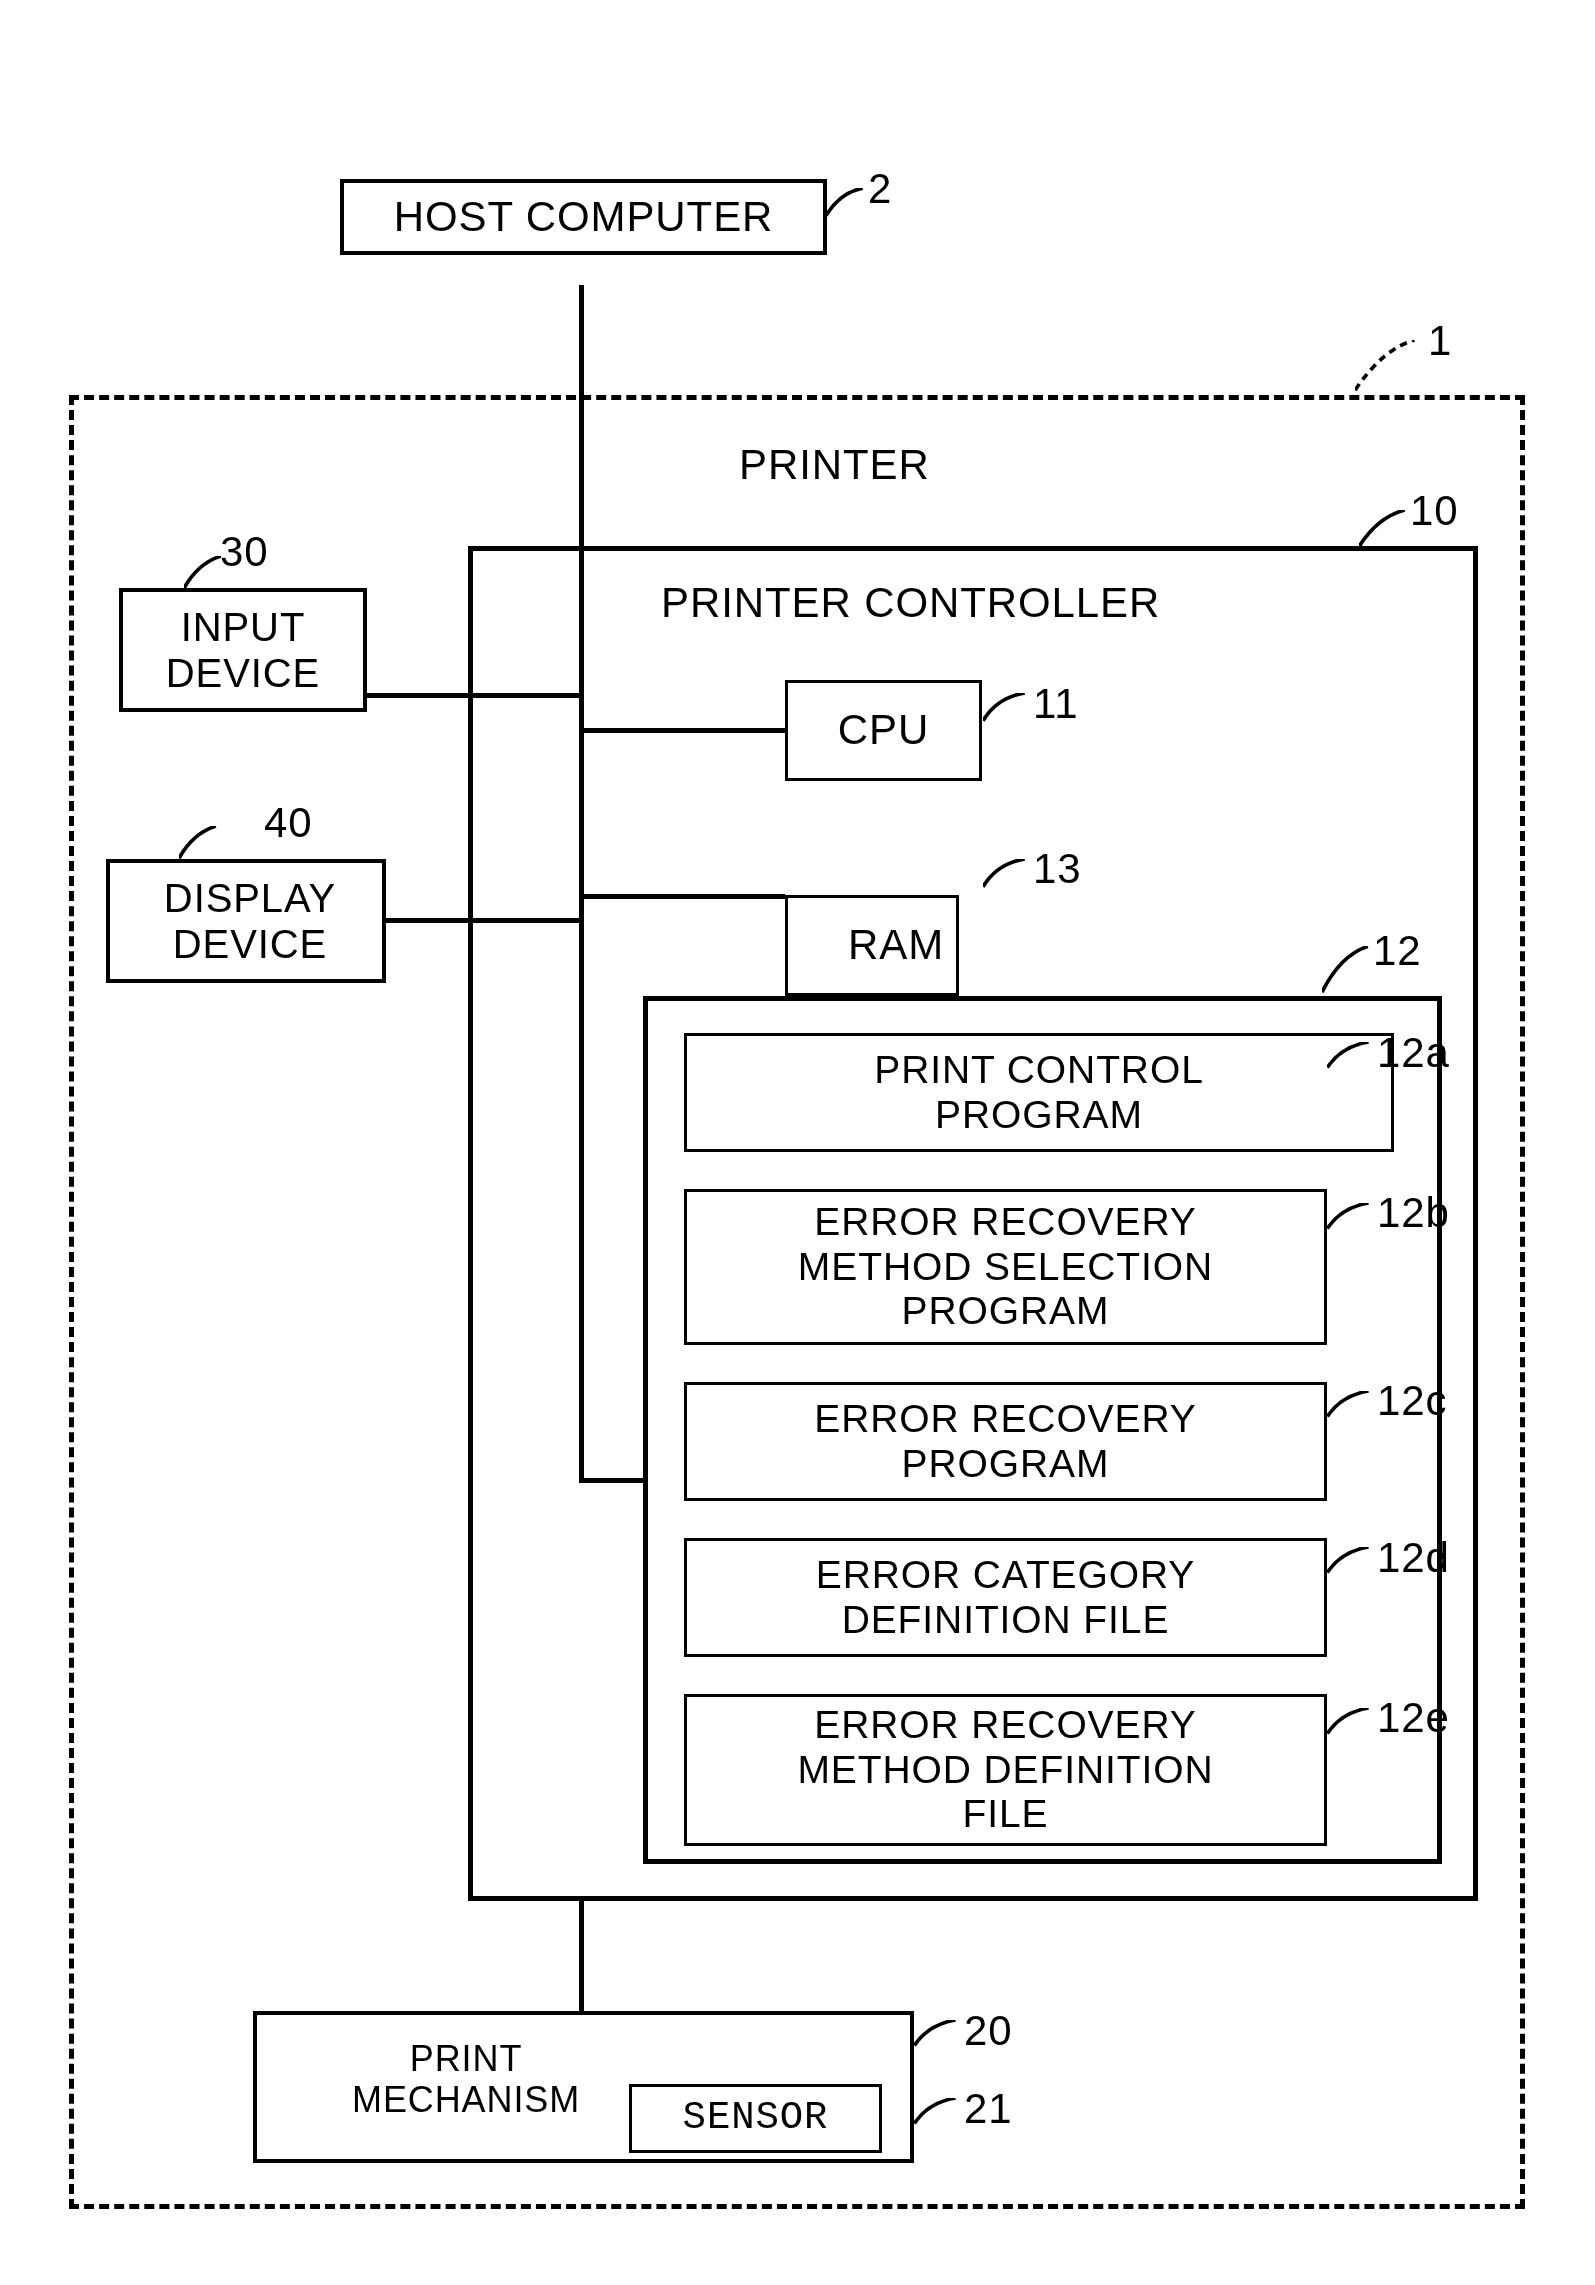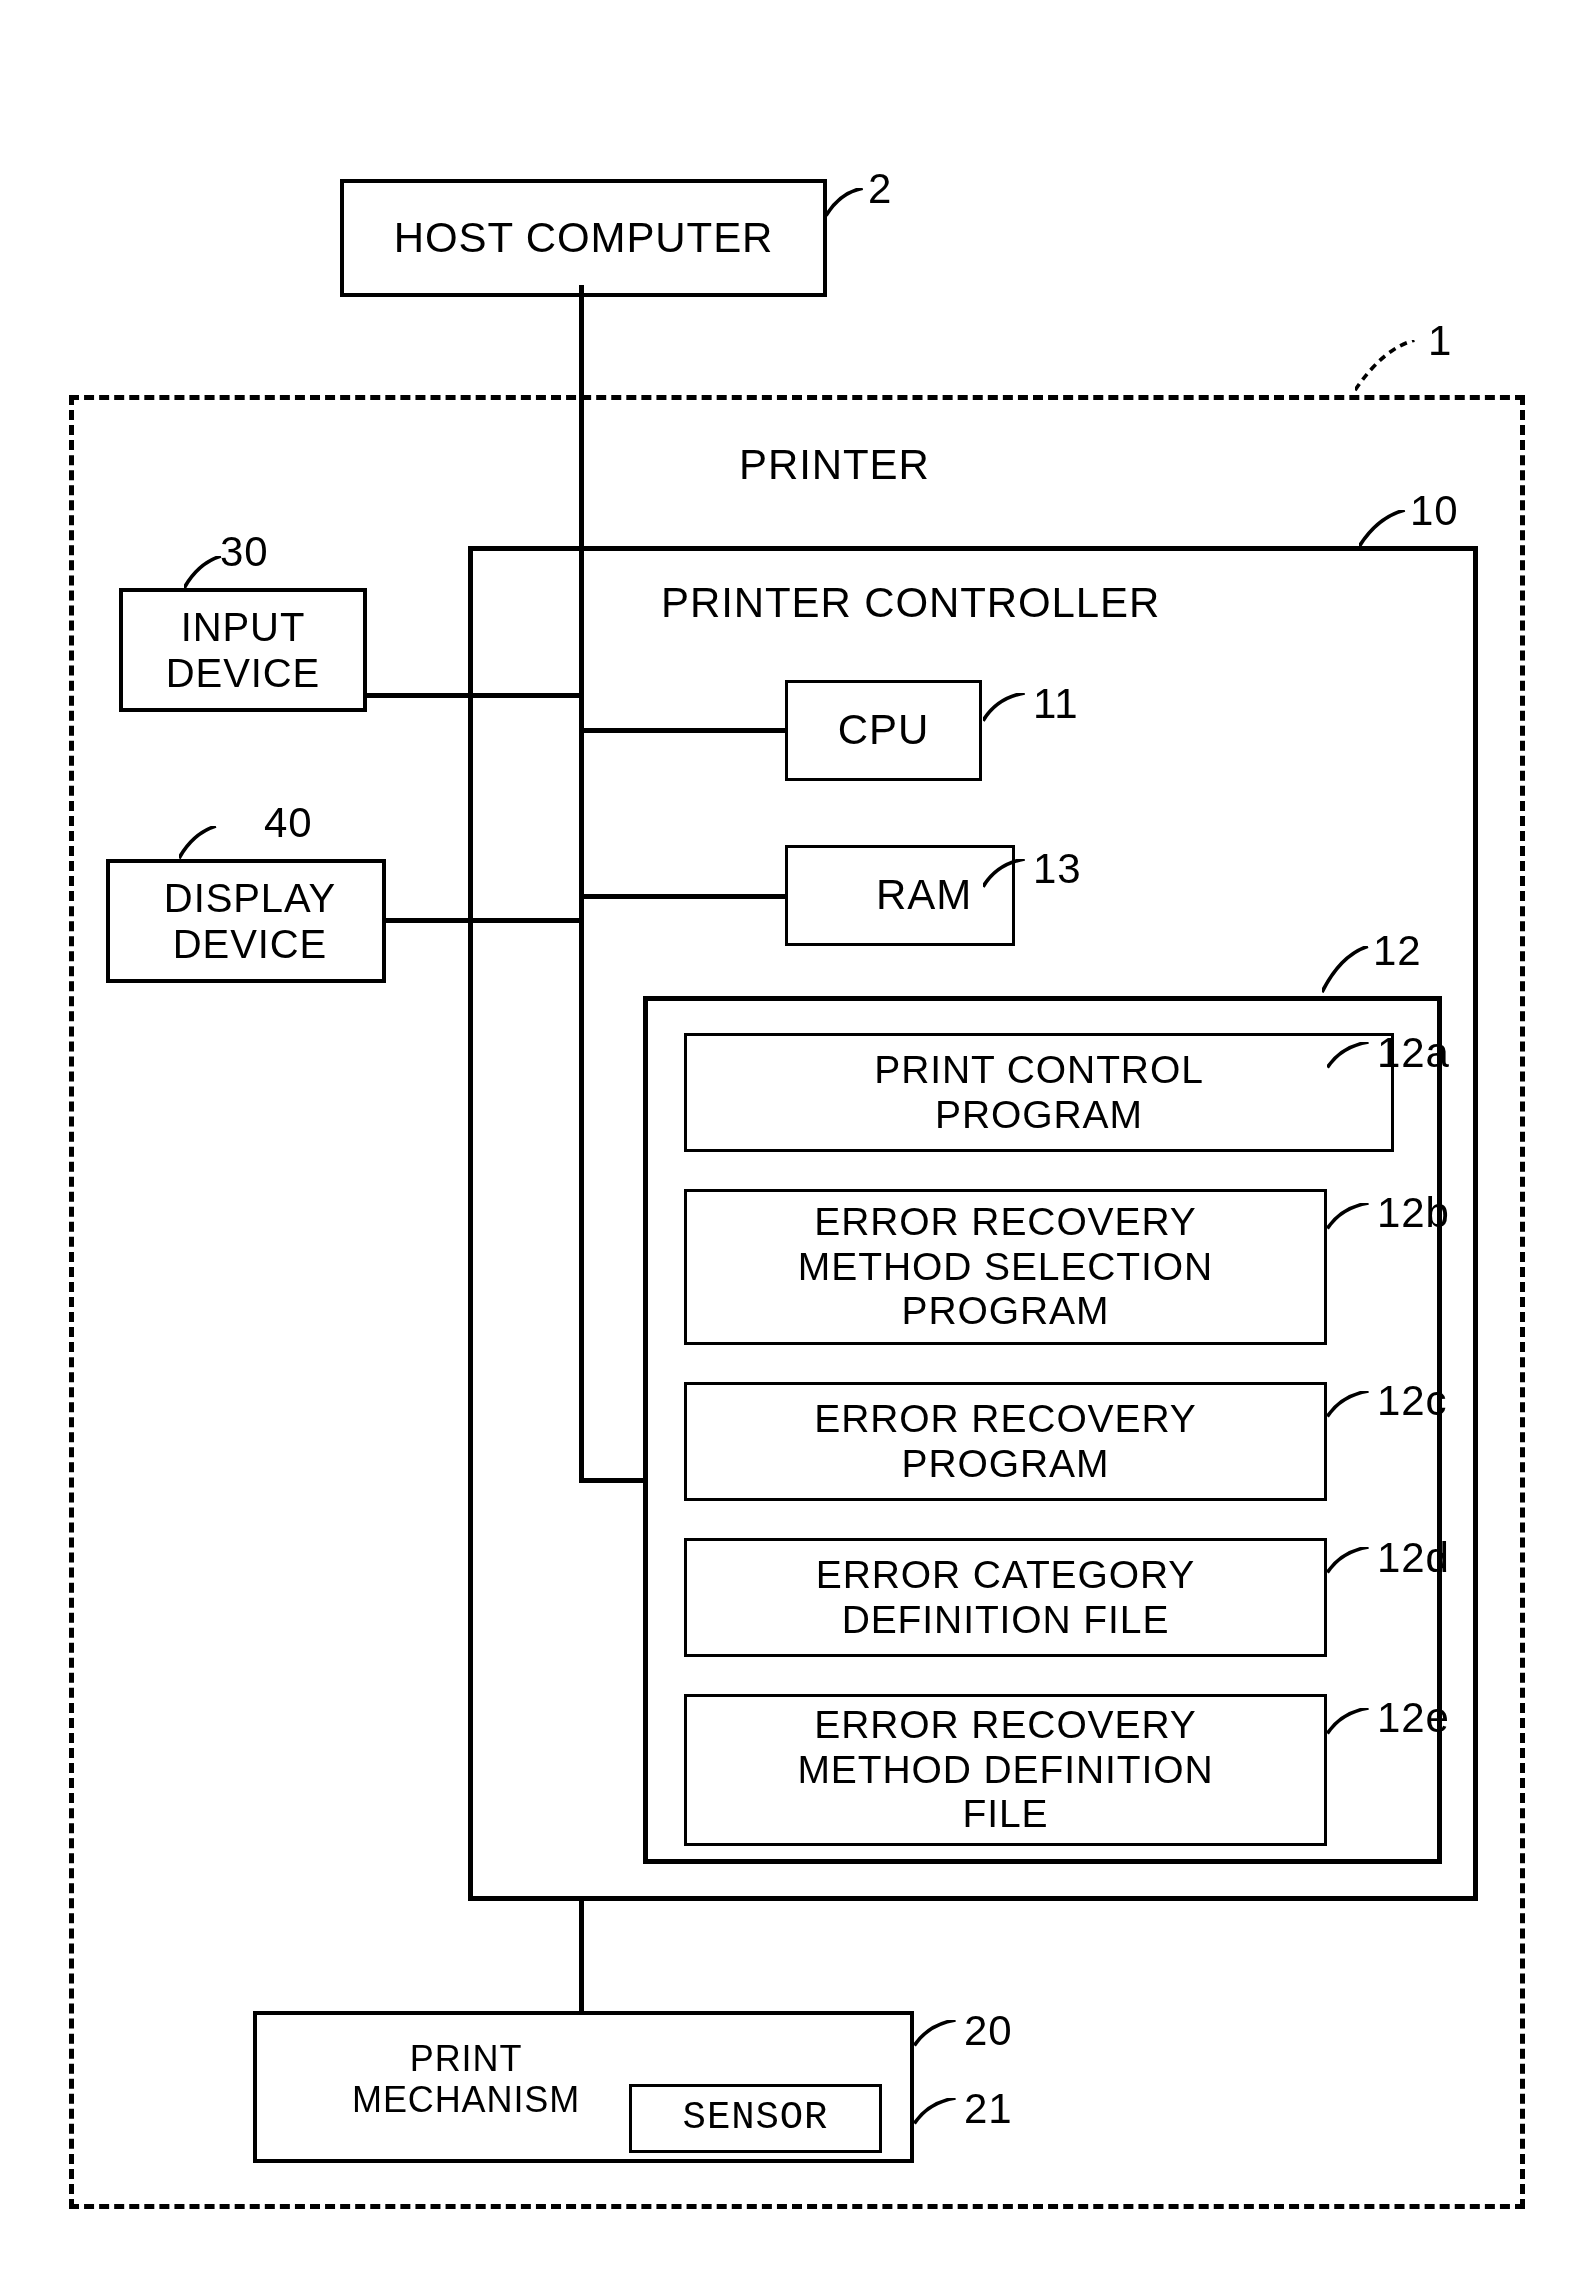--- a/index.html
+++ b/index.html
@@ -61,21 +61,21 @@
     height: 37px;
   }
   .lead svg { display:block; }
 </style>
 </head>
 <body>
 
 <div class="canvas">
 
 
-  <div class="box" style="left:340px; top:179px; width:487px; height:118px;">
+  <div class="box" style="left:340px; top:179px; width:487px; height:76px;">
     <span>HOST COMPUTER</span>
   </div>
   <div class="lead" style="left:826px; top:188px;">
     <svg width="55" height="37" viewBox="0 0 60 40">
         <path d="M0 30 Q15 5 40 0" stroke="#000" stroke-width="4" fill="none"></path>
       </svg>
   </div>
   <div class="ref" style="left:868px; top:165px;">2</div>
 
   <div class="line" style="left:579px; top:285px; width:4.6px; height:413px;"></div>
@@ -131,21 +131,21 @@
     <span>CPU</span>
   </div>
   <div class="line" style="left:583px; top:728px; width:202px; height:4.6px;"></div>
   <div class="lead" style="left:983px; top:693px; width:51px; height:37px;">
     <svg width="51" height="37" viewBox="0 0 55 40">
         <path d="M0 30 Q15 5 45 0" stroke="#000" stroke-width="4" fill="none"></path>
       </svg>
   </div>
   <div class="ref" style="left:1033px; top:680px;">11</div>
 
-  <div class="box box-thin" style="left:785px; top:845px; width:230px; height:101px;padding-left:48px;">
+  <div class="box box-thin" style="left:785px; top:895px; width:174px; height:101px;padding-left:48px;">
     <span>RAM</span>
   </div>
   <div class="line" style="left:583px; top:894px; width:202px; height:4.6px;"></div>
   <div class="lead" style="left:983px; top:859px; width:51px; height:37px;">
     <svg width="51" height="37" viewBox="0 0 55 40">
         <path d="M0 30 Q15 5 45 0" stroke="#000" stroke-width="4" fill="none"></path>
       </svg>
   </div>
   <div class="ref" style="left:1033px; top:845px;">13</div>
 

